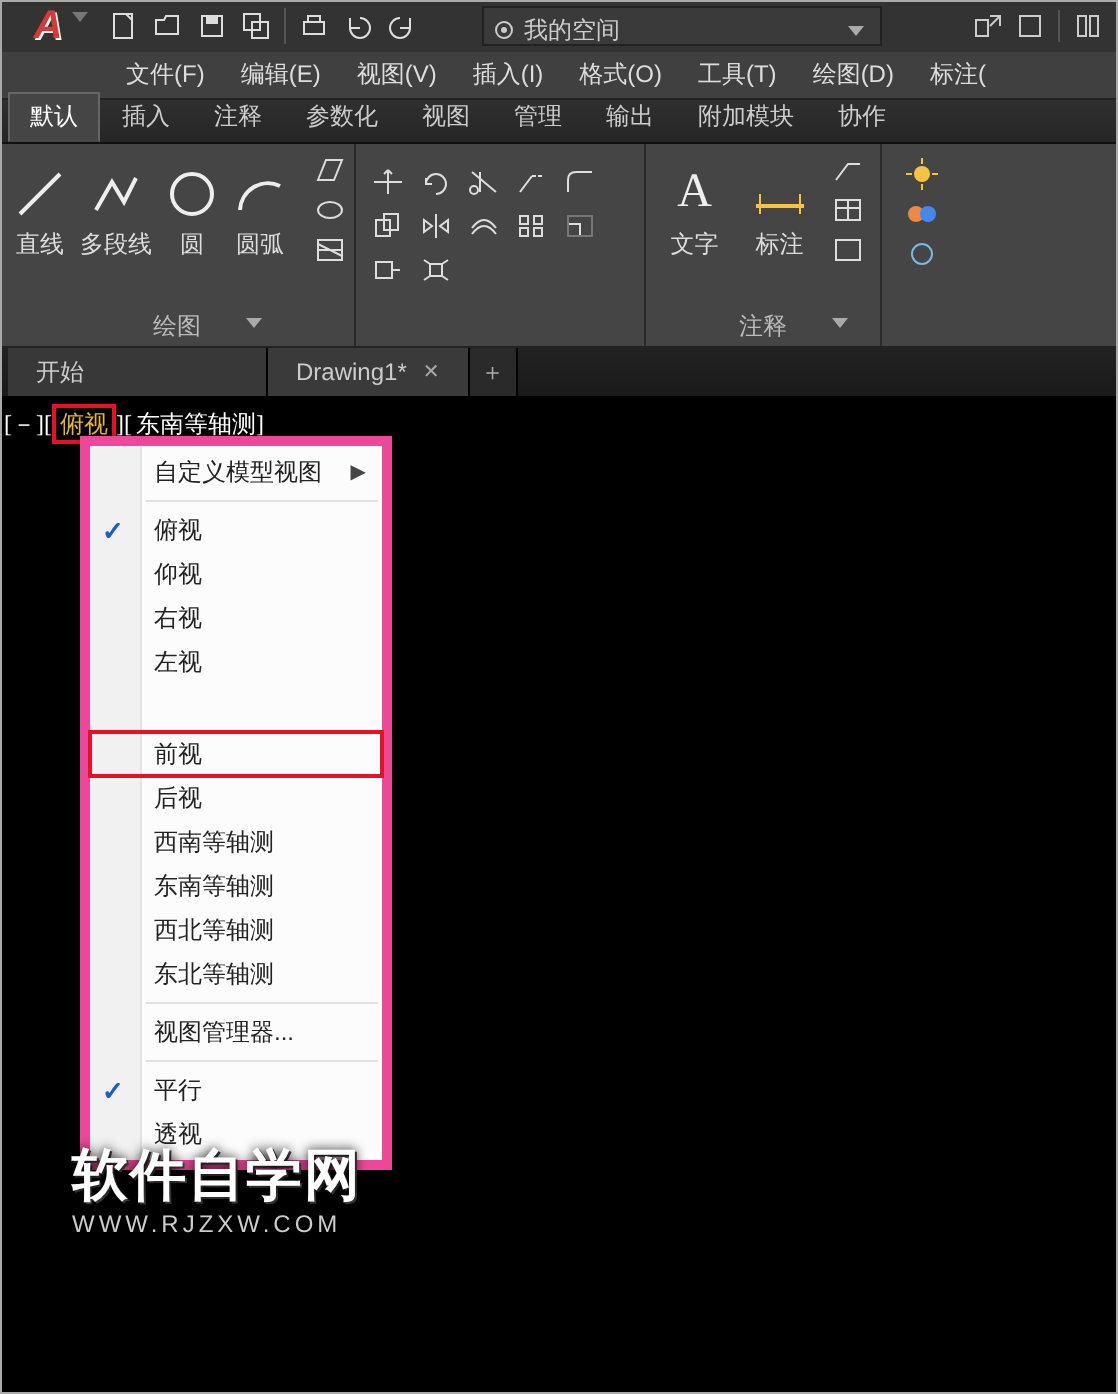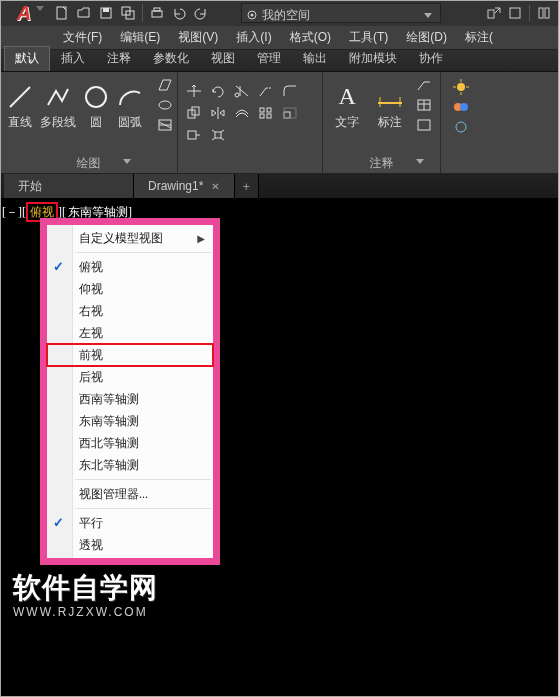--- a/index.html
+++ b/index.html
@@ -52,31 +52,31 @@
   .plus-tab { width: 24px; text-align: center; color: #aaa; background:#2a2a2a; height:24px; line-height:24px; border-right:1px solid #000; }
 
   
   .canvas { position: absolute; top: 198px; left: 0; right: 0; bottom: 0; background: #000; }
   .viewcube-label { position: absolute; top: 4px; left: 2px; display: flex; align-items: center; }
   .brkt { color: #fff; font-family:"SimSun"; }
   .vcrect { border: 2px solid #e81123; padding: 0 2px; color: #e8b923; font-size: 12px; height: 20px; display:flex; align-items: center; }
   .vclabel { color: #fff; margin-left: 2px; }
 
   
-  .ctx { position: absolute; top: 218px; left: 40px; width: 180px; background: #fcfcfc; border: 7px solid #ec4899; box-shadow: 2px 3px 6px rgba(0,0,0,.5); font-size: 12px; color: #222; font-family: Liberation Serif, serif; }
+  .ctx { position: absolute; top: 218px; left: 40px; width: 156px; background: #fcfcfc; border: 5px solid #ec4899; box-shadow: 2px 3px 6px rgba(0,0,0,.5); font-size: 12px; color: #222; }
   .ctx .gutter { position: absolute; left: 0; top: 0; bottom: 0; width: 26px; background: #f1f1f1; border-right: 1px solid #e2e2e2; }
   .ctx-items { position: relative; padding: 2px 0; }
   .ctx-item { height: 22px; display: flex; align-items: center; padding-left: 32px; position: relative; }
   .ctx-item .arrow { position: absolute; right: 8px; color: #444; font-size: 10px; }
   .ctx-item .check { position: absolute; left: 6px; color: #1a5fbf; font-weight: bold; font-size: 13px; }
   .ctx-sep { height: 1px; background: #e0e0e0; margin: 3px 2px 3px 28px; }
-  .ctx-item.highlight-red { outline: 2px solid #e81123; outline-offset: -1px; z-index: 2; }
-
-  
-  .watermark { position: absolute; left: 13px; bottom: 78px; color: #fff; }
+  .ctx-item.highlight-red { outline: 2px solid #e81123; outline-offset: -1px; z-index: 2; margin-top: 24px; }
+
+  
+  .watermark { position: absolute; left: 36px; bottom: 78px; color: #fff; }
   .watermark .cn { font-size: 28px; font-weight: bold; letter-spacing: 1px; text-shadow: 0 0 6px #000, 1px 1px 0 #444; }
   .watermark .en { font-size: 12px; letter-spacing: 2px; color: #ccc; margin-top: -2px; }
 
   .frame { position: absolute; inset: 0; border: 1px solid #aaa; pointer-events: none; }
 </style>
 </head>
 <body>
 
 <div class="title-bar">
   <div class="app-logo">

